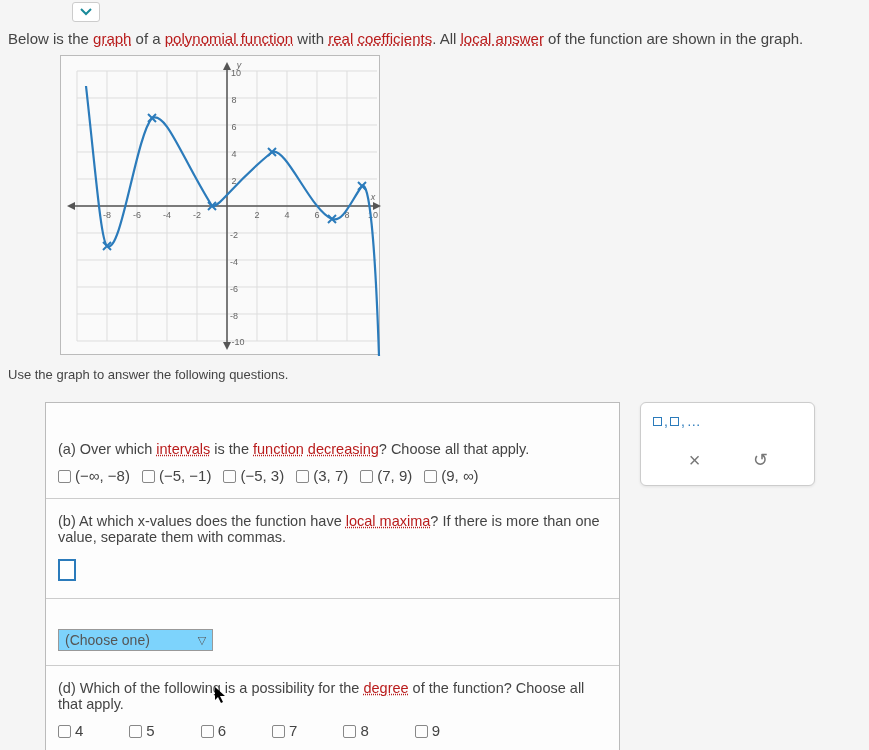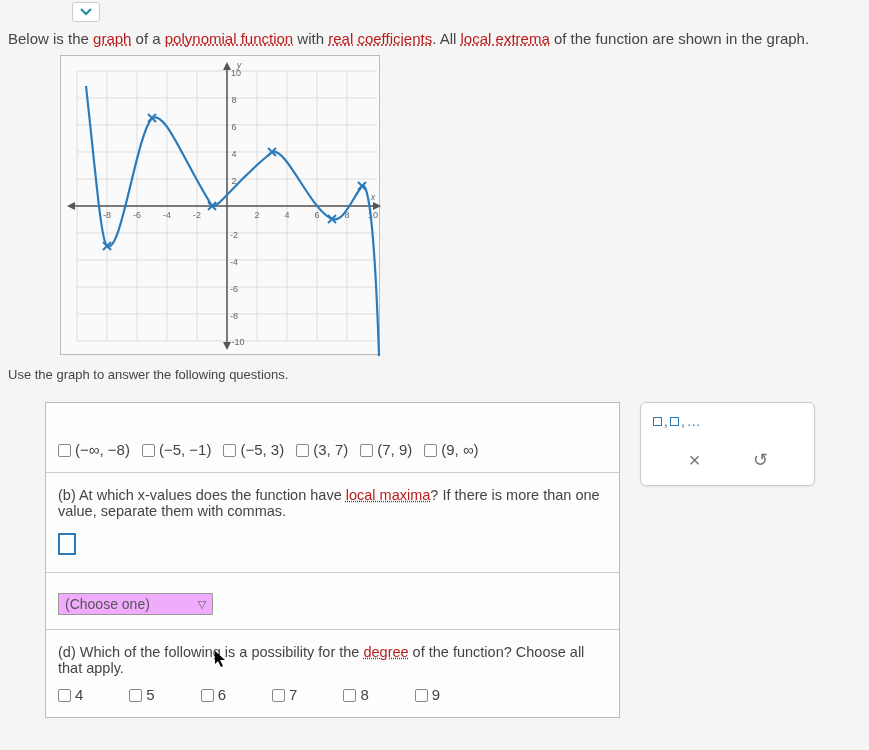--- a/index.html
+++ b/index.html
@@ -84,25 +84,25 @@
       display: inline-block;
       width: 18px; height: 22px;
       border: 2px solid #2b7bbb;
       background: #fff;
       margin-top: 4px;
     }
     .select-box {
       display: inline-flex;
       align-items: center;
       border: 1px solid #999;
-      background: #f0abfc;
+      background: #7dd3fc;
       padding: 2px 6px;
       font-size: 14px;
       color: #555;
-      margin-top: 6px;
+      margin-top: 16px;
     }
     .select-box .chev { margin-left: 48px; color: #555; font-size: 11px; }
     .cursor {
       position: absolute;
       width: 14px; height: 18px;
       pointer-events: none;
     }
     .toolbox {
       width: 175px;
       border: 1.5px solid #ccc;
@@ -142,21 +142,21 @@
 </head>
 <body>
 
 <div class="top-chevron">
   <svg width="12" height="8" viewBox="0 0 12 8">
       <path d="M1 1 L6 6 L11 1" stroke="#1a8a9a" stroke-width="2" fill="none"></path>
     </svg>
 </div>
 
 <p class="intro">
-  <span>Below is the </span><span class="ul">graph</span><span> of a </span><span class="ul">polynomial function</span><span> with </span><span class="ul">real</span><span> </span><span class="ul">coefficients</span><span>. All </span><span class="ul">local extrema</span><span> of the function are shown in the graph.</span>
+  <span>Below is the </span><span class="ul">graph</span><span> of a </span><span class="ul">polynomial function</span><span> with </span><span class="ul">real</span><span> </span><span class="ul">coefficients</span><span>. All </span><span class="ul">local answer</span><span> of the function are shown in the graph.</span>
 </p>
 
 <div class="graph-container">
   <svg width="320" height="300" viewBox="0 0 320 300">
 
     <g stroke="#ddd" stroke-width="1">
       <line x1="16" y1="15" x2="16" y2="285"></line>
         <line x1="46" y1="15" x2="46" y2="285"></line>
       <line x1="76" y1="15" x2="76" y2="285"></line>
         <line x1="106" y1="15" x2="106" y2="285"></line>
@@ -230,20 +230,23 @@
   </svg>
 </div>
 
 <p class="instruction">Use the graph to answer the following questions.</p>
 
 <div class="main-row">
   <div class="questions">
 
     <div class="q-section">
       <div class="first-spacer"></div>
+      <div class="prompt">
+        <span>(a) Over which </span><span class="ul">intervals</span><span> is the </span><span class="ul">function</span><span> </span><span class="ul">decreasing</span><span>? Choose all that apply.</span>
+      </div>
       <div class="options-row">
         <span class="opt"><span class="checkbox"></span><span>(−∞, −8)</span></span>
         <span class="opt"><span class="checkbox"></span><span>(−5, −1)</span></span>
         <span class="opt"><span class="checkbox"></span><span>(−5, 3)</span></span>
         <span class="opt"><span class="checkbox"></span><span>(3, 7)</span></span>
         <span class="opt"><span class="checkbox"></span><span>(7, 9)</span></span>
         <span class="opt"><span class="checkbox"></span><span>(9, ∞)</span></span>
       </div>
     </div>
 

